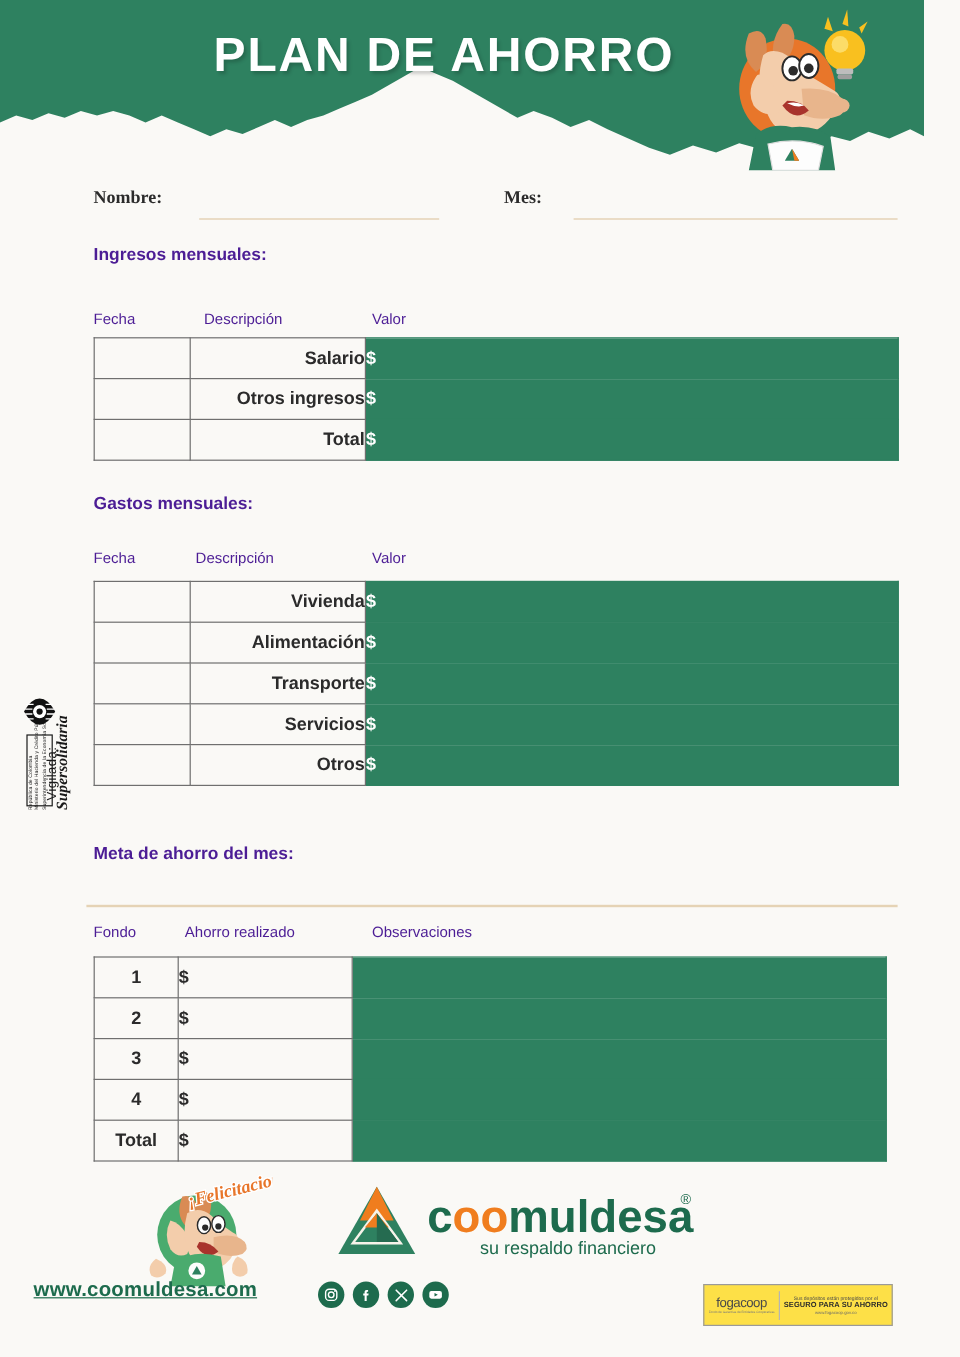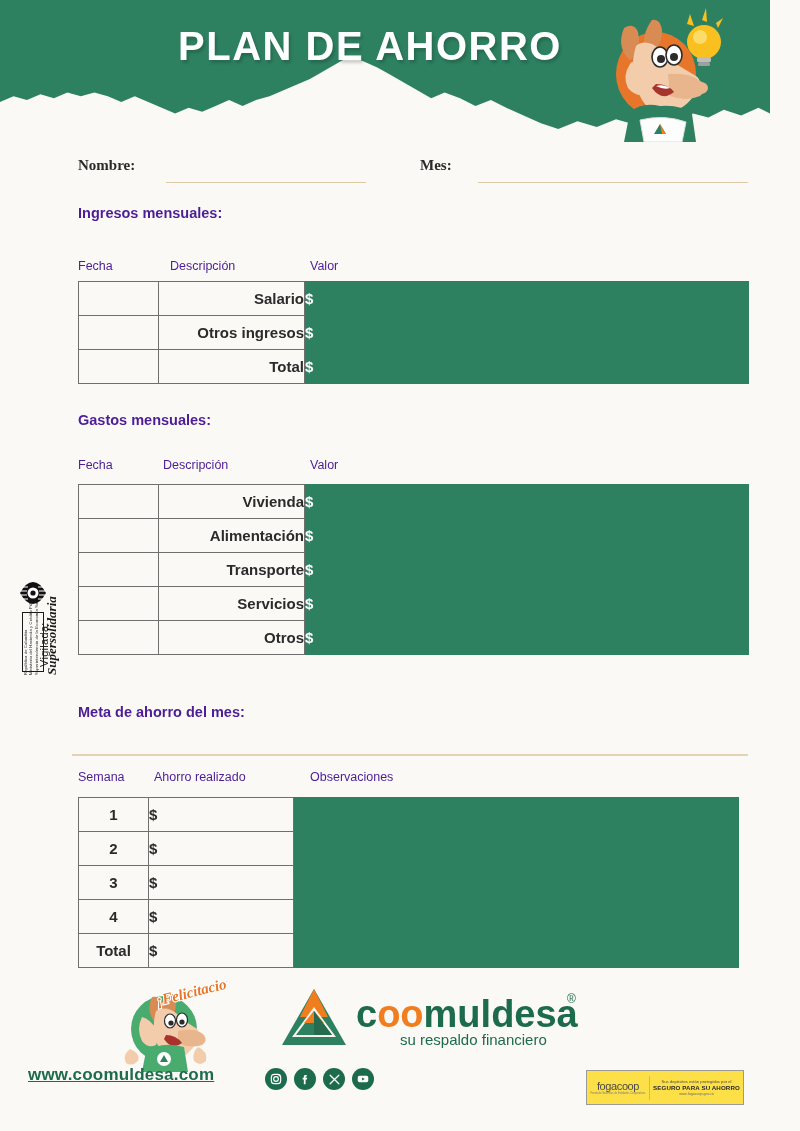--- a/index.html
+++ b/index.html
@@ -251,21 +251,21 @@
     <td class="c-date"></td>
     <td class="c-desc">Otros</td>
     <td class="c-val">$</td>
   </tr>
 </tbody>
   </table>
 
 <div class="sec-title" style="top:704px;">Meta de ahorro del mes:</div>
 <div class="divider-line" style="top:754px; width:676px;"></div>
 
-<div class="col-head" style="left:78px; top:770px;">Semana</div>
+<div class="col-head" style="left:78px; top:770px;">Fondo</div>
 <div class="col-head" style="left:154px; top:770px;">Ahorro realizado</div>
 <div class="col-head" style="left:310px; top:770px;">Observaciones</div>
 
 <table class="tbl" style="top:797px;">
   <tbody>
       <tr>
     <td class="c-week">1</td>
     <td class="c-save">$</td>
     <td class="c-obs"></td>
   </tr>

